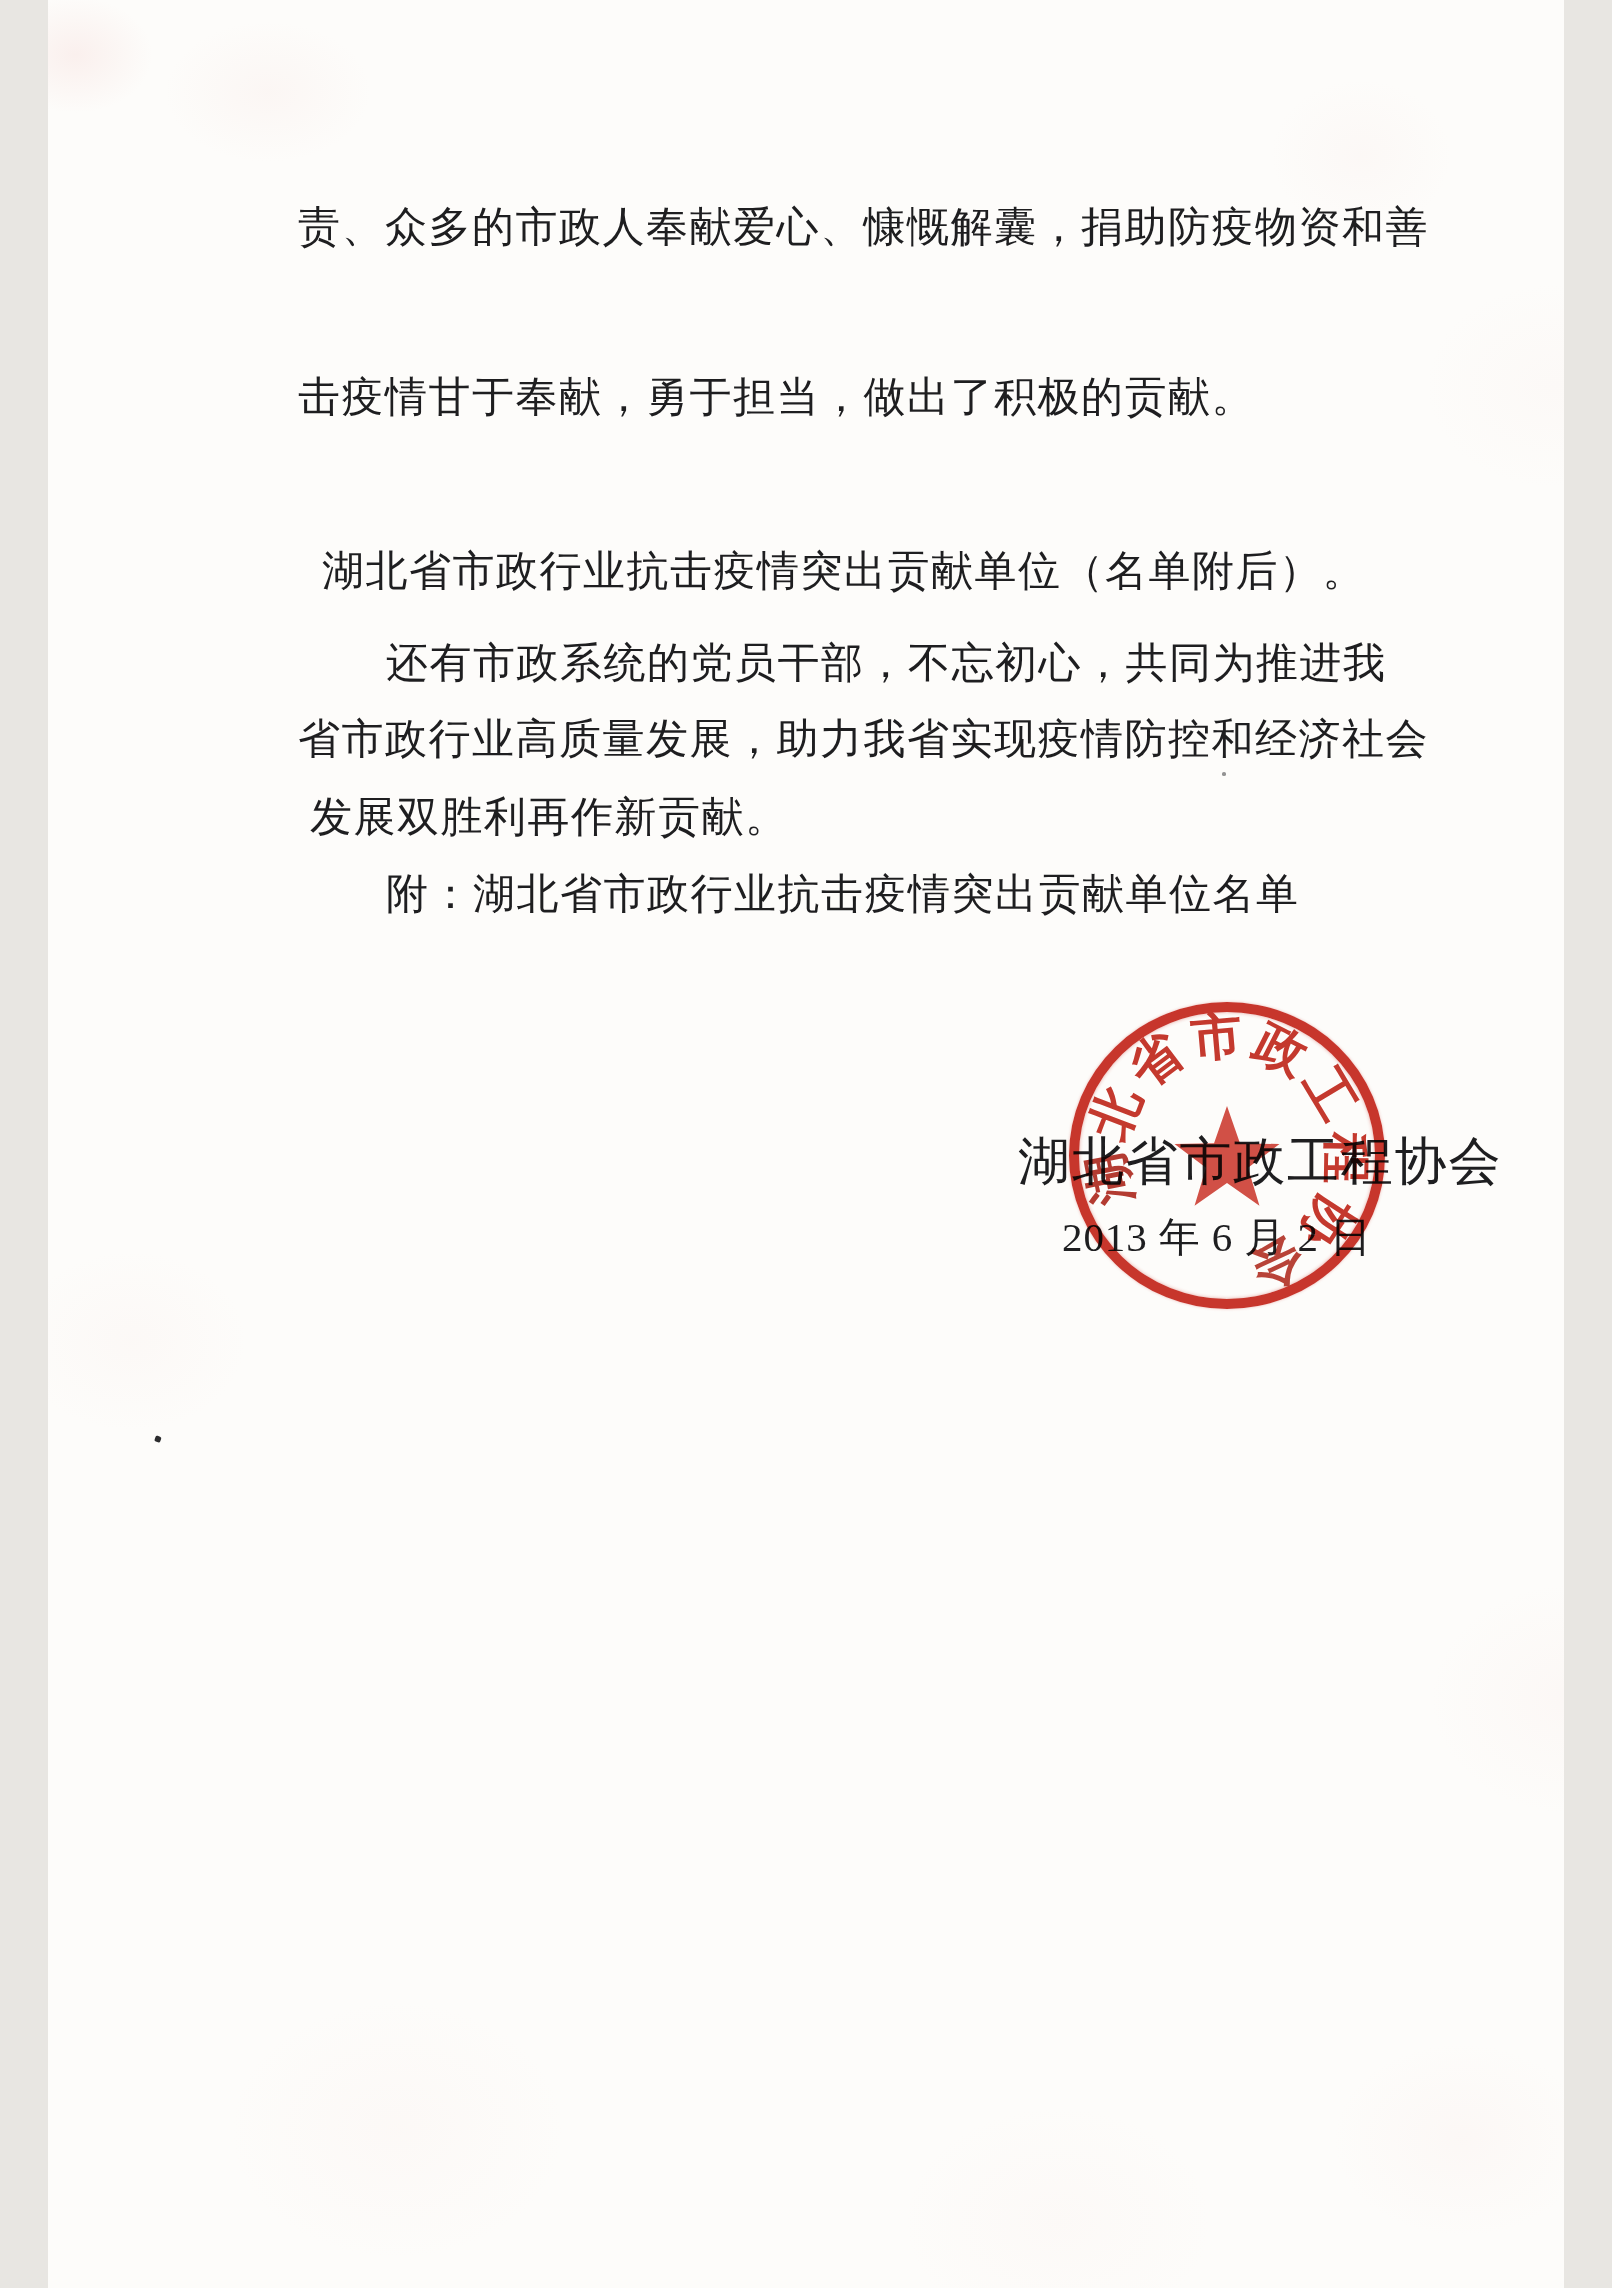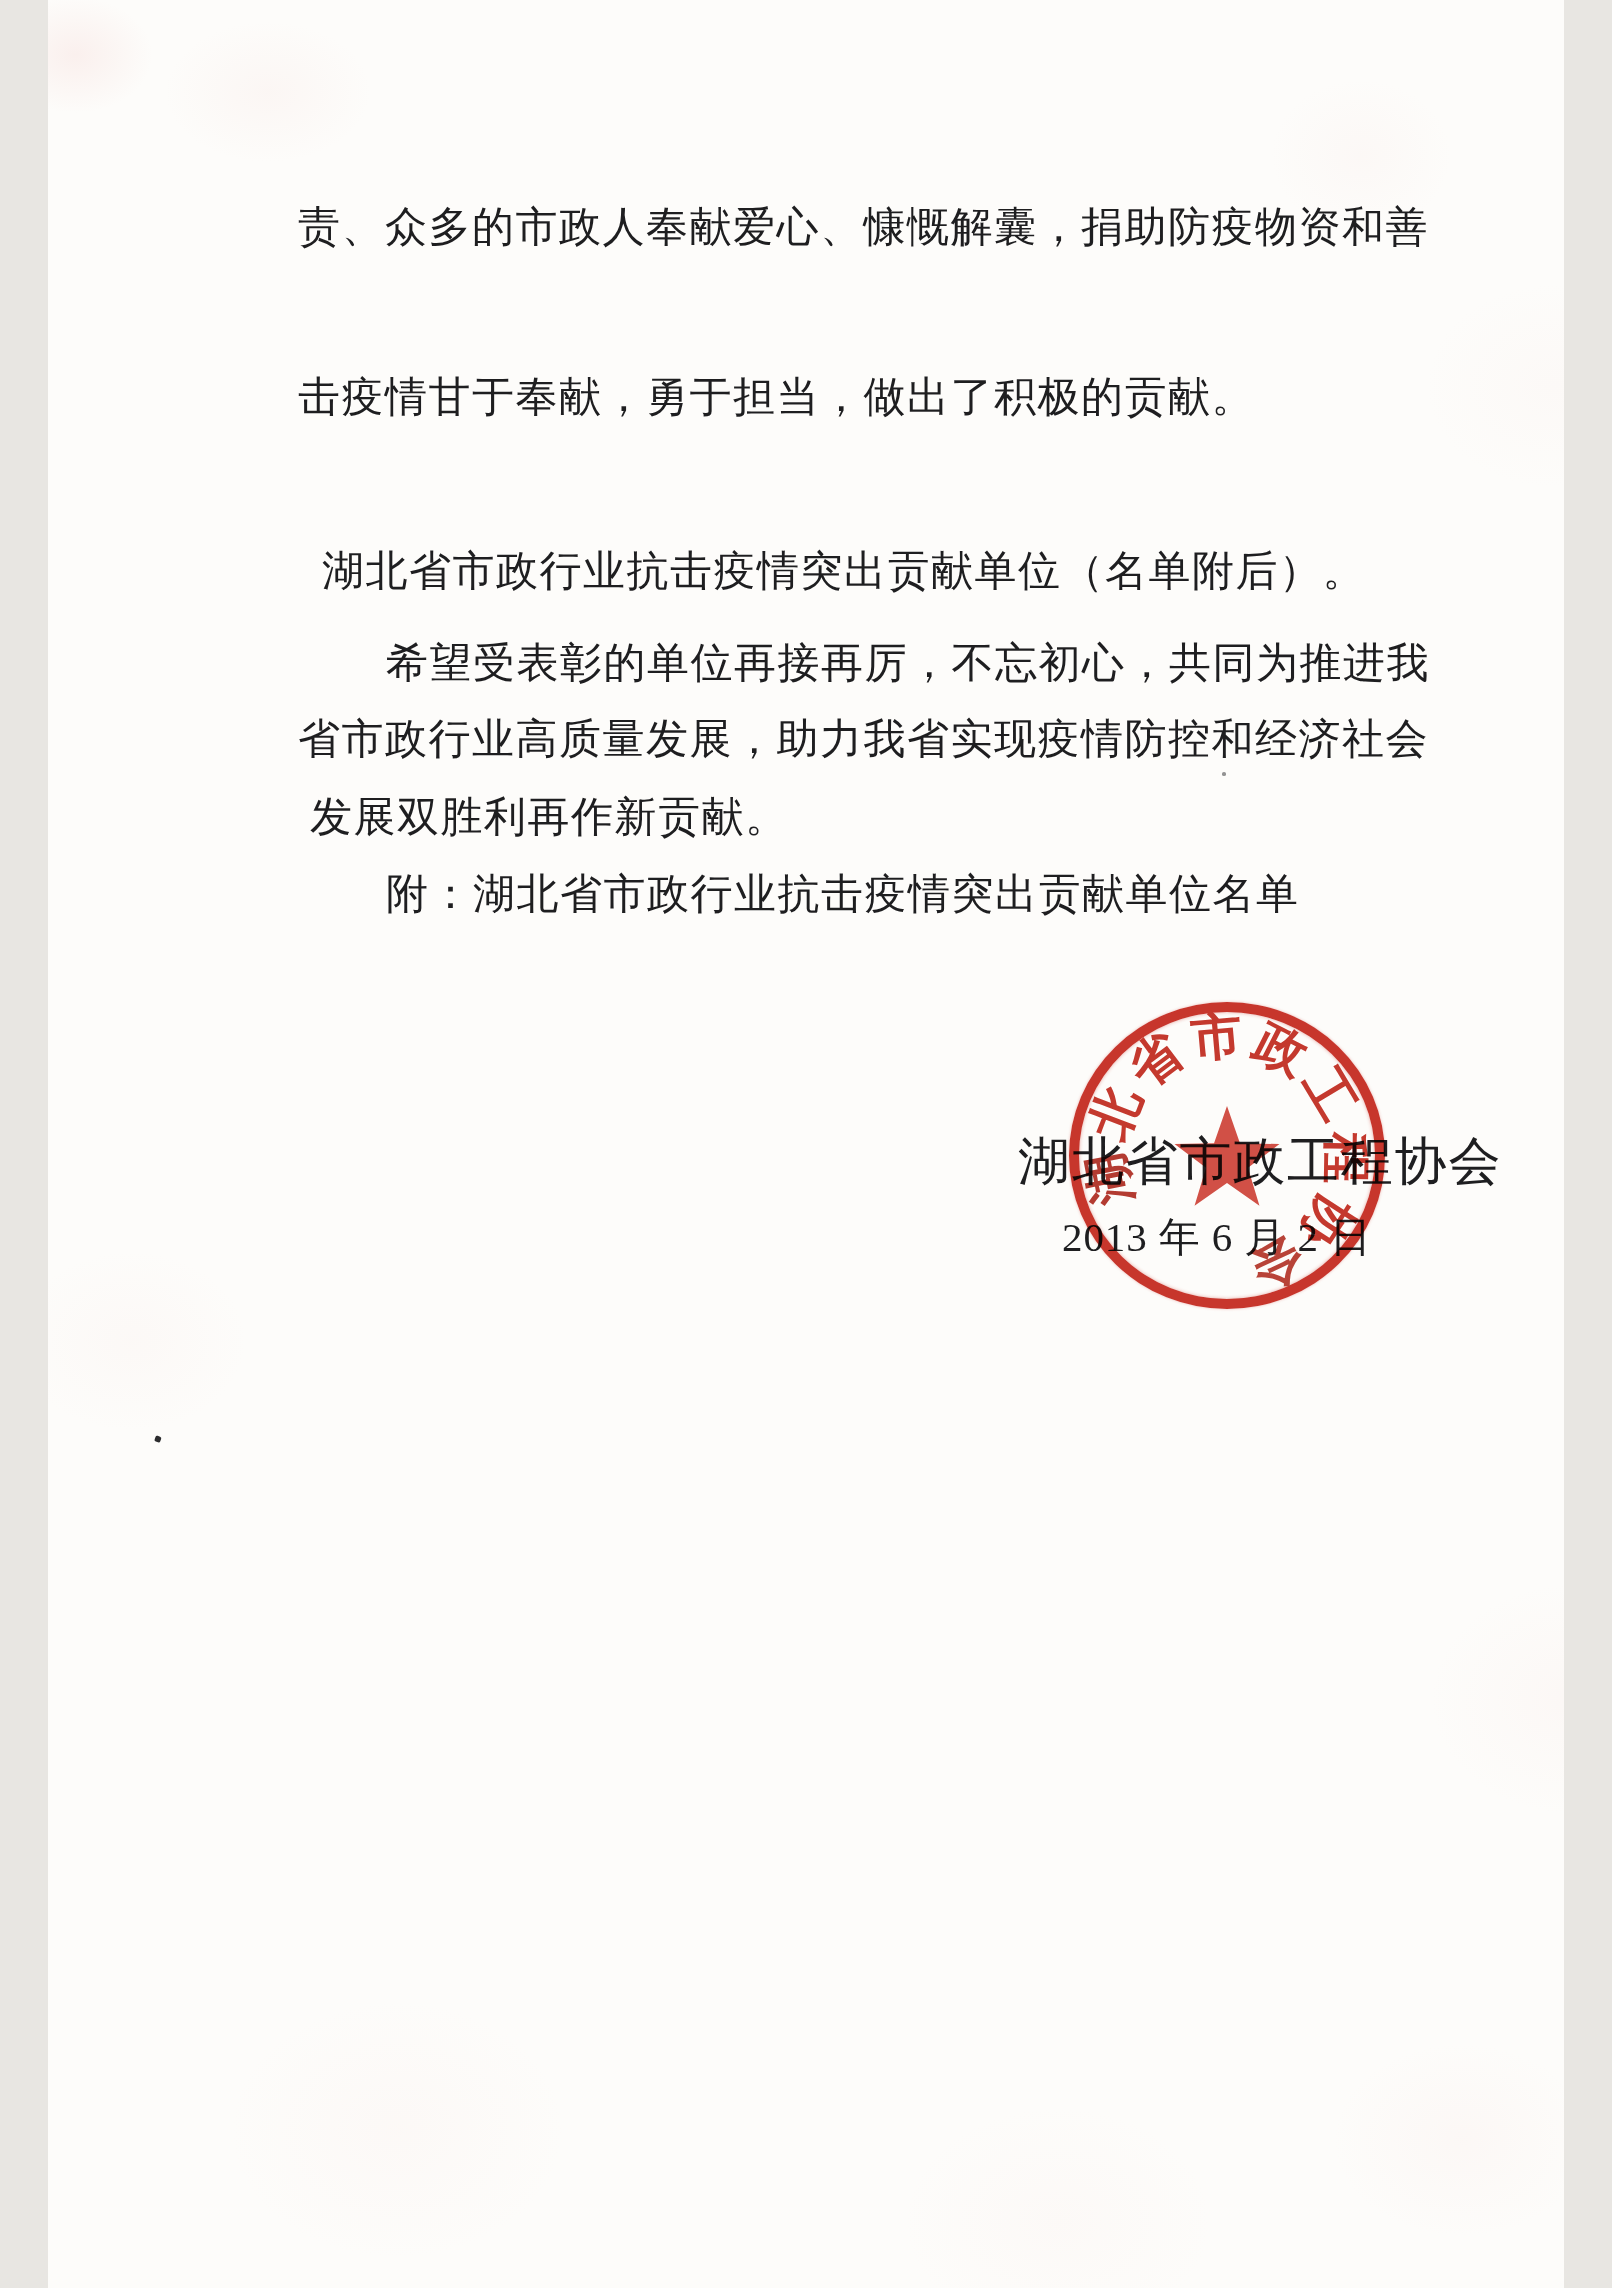--- a/index.html
+++ b/index.html
@@ -96,21 +96,21 @@
   }
 </style>
 </head>
 <body>
 
 <div class="page">
 
   <div class="line" id="l1">责、众多的市政人奉献爱心、慷慨解囊，捐助防疫物资和善</div>
   <div class="line" id="l3">击疫情甘于奉献，勇于担当，做出了积极的贡献。</div>
   <div class="line" id="l5">湖北省市政行业抗击疫情突出贡献单位（名单附后）。</div>
-  <div class="line indent" id="l6">希望受表彰的单位再接再厉，不忘初心，共同为推进我</div>
+  <div class="line indent" id="l6">还有市政系统的党员干部，不忘初心，共同为推进我</div>
   <div class="line" id="l7">省市政行业高质量发展，助力我省实现疫情防控和经济社会</div>
   <div class="line" id="l8">发展双胜利再作新贡献。</div>
   <div class="line indent" id="l9">附：湖北省市政行业抗击疫情突出贡献单位名单</div>
 
   <div class="sig-org">湖北省市政工程协会</div>
   <div class="sig-date">2013 年 6 月 2 日</div>
 
   <div class="stamp">
     <div class="stamp-ring"></div>
     <svg class="stamp-star" width="114" height="104" viewBox="0 0 124 113">

